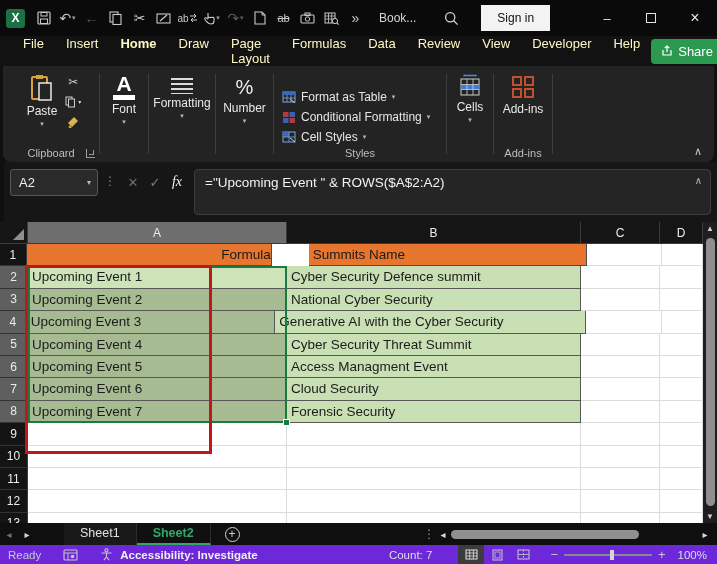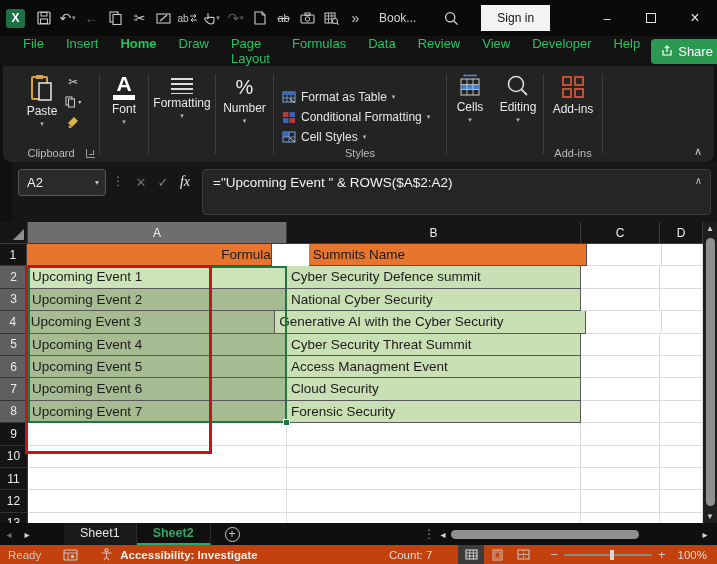--- a/index.html
+++ b/index.html
@@ -17,21 +17,21 @@
   .tsearch{background:none;border:none;margin-left:28px;display:flex;align-items:center;}
   .signin{background:#f3f3f3;color:#111;font-size:12px;border:none;padding:6px 16px;margin-left:22px;}
   .winctl{margin-left:auto;display:flex;height:36px;}
   .winbtn{width:44px;background:none;border:none;color:#e3e3e3;font-size:13px;display:flex;align-items:center;justify-content:center;}
   .maxbox{width:10px;height:10px;border:1px solid #e3e3e3;display:inline-block;}
   .strik{font-size:11px;color:#c9c9c9;text-decoration:line-through;}
   .abtxt{font-size:10px;color:#c9c9c9;}
 
   
   .ribbontabs{position:absolute;top:36px;left:0;right:0;height:30px;background:#121212;display:flex;align-items:center;padding-left:12px;}
-  .tab{color:#22c55e;font-size:13px;padding:5px 11px;position:relative;cursor:default;}
+  .tab{color:#fef9c3;font-size:13px;padding:5px 11px;position:relative;cursor:default;}
   .tab.active{font-weight:bold;}
   .tab.active::after{content:"";position:absolute;left:9px;right:9px;bottom:0;height:3px;background:#2aa45d;border-radius:2px;}
   .share{margin-left:auto;margin-right:10px;background:#2b9a50;color:#fff;border:none;border-radius:4px;padding:5px 10px;font-size:13px;display:flex;align-items:center;gap:5px;}
 
   
   .ribbon{position:absolute;top:66px;left:3px;right:3px;height:96px;background:#232323;border-radius:0 0 8px 8px;display:flex;}
   .rdiv{width:1px;background:#3d3d3d;margin:8px 0;}
   .grp{position:relative;display:flex;align-items:flex-start;justify-content:center;padding-top:6px;}
   .grplabel{position:absolute;bottom:3px;left:0;right:0;text-align:center;font-size:11px;color:#bdbdbd;}
   .bigbtn{display:flex;flex-direction:column;align-items:center;color:#e9e9e9;font-size:12px;background:none;border:none;gap:2px;padding:2px 6px;}
@@ -47,21 +47,21 @@
   .alignicon{width:22px;height:16px;background:repeating-linear-gradient(#dcdcdc 0 2px,transparent 2px 5px);margin-top:4px;}
   .pct{font-size:20px;color:#ececec;margin-top:2px;}
   .gStyles{width:172px;flex-direction:column;align-items:flex-start;padding-left:8px;gap:4px;display:flex;}
   .stylerow{display:flex;align-items:center;gap:5px;background:none;border:none;color:#e6e6e6;font-size:12px;padding:1px 0;}
   .stylerow .chv{font-size:7px;color:#b5b5b5;}
   .gCells{width:46px;}.gEdit{width:50px;}.gAdd{width:58px;}
   .gFill{flex:1;position:relative;}
   .collapse{position:absolute;right:12px;bottom:4px;color:#c9c9c9;font-size:11px;background:none;border:none;}
 
   
-  .frow{position:absolute;top:162px;left:12px;right:0;height:60px;background:#161616;display:flex;align-items:flex-start;padding:7px 6px 0 6px;}
+  .frow{position:absolute;top:162px;left:4px;right:0;height:60px;background:#161616;display:flex;align-items:flex-start;padding:7px 6px 0 6px;}
   .namebox{width:88px;height:27px;background:#2a2a2a;border:1px solid #565656;border-radius:3px;display:flex;align-items:center;font-size:13px;color:#f0f0f0;padding-left:8px;}
   .namebox .chv{margin-left:auto;margin-right:6px;font-size:8px;color:#bdbdbd;}
   .fdots{color:#8a8a8a;font-size:12px;margin:5px 6px 0 6px;}
   .fbtn{background:none;border:none;font-size:13px;width:22px;height:26px;display:flex;align-items:center;justify-content:center;}
   .fx{font-style:italic;font-family:"Liberation Serif",serif;color:#efefef;font-size:14px;}
   .dimx{color:#6e6e6e;}
   .dimck{color:#7e7e7e;}
   .formulabox{flex:1;height:46px;background:#252525;border:1px solid #3c3c3c;border-radius:4px;margin-left:6px;position:relative;padding:5px 24px 0 10px;font-size:13.5px;color:#f2f2f2;}
   .formulabox .chv{position:absolute;right:8px;top:5px;color:#b9b9b9;font-size:10px;}
 
@@ -97,21 +97,21 @@
   .sheet{padding:3px 16px;color:#e2e2e2;border-right:1px solid #2c2c2c;background:#191919;cursor:default;}
   .sheet.active{color:#34a767;font-weight:bold;background:#101010;border-bottom:2px solid #34a767;}
   .addsheet{width:15px;height:15px;border:1px solid #cfcfcf;border-radius:50%;color:#cfcfcf;font-size:12px;line-height:13px;text-align:center;background:none;margin-left:14px;padding:0;}
   .hdots{color:#9a9a9a;font-size:12px;margin-left:auto;}
   .hs-left{background:none;border:none;color:#d8d8d8;font-size:10px;width:16px;}
   .hs-track{width:242px;height:11px;display:flex;align-items:center;}
   .hs-thumb{width:188px;height:9px;background:#8f8f8f;border-radius:5px;}
   .hs-right{background:none;border:none;color:#d8d8d8;font-size:10px;width:24px;}
 
   
-  .statusbar{position:absolute;top:545px;left:0;right:0;height:19px;background:#c2410c;display:flex;align-items:center;font-size:11.5px;color:#c9c9c9;}
+  .statusbar{position:absolute;top:545px;left:0;right:0;height:19px;background:#6d28d9;display:flex;align-items:center;font-size:11.5px;color:#c9c9c9;}
   .st-ready{margin-left:8px;}
   .st-ico{background:none;border:none;margin-left:22px;display:flex;align-items:center;}
   .st-acc{font-weight:bold;color:#f0f0f0;margin-left:7px;}
   .st-count{margin-left:auto;margin-right:26px;color:#dedede;}
   .viewbtn{background:none;border:none;width:26px;height:19px;display:flex;align-items:center;justify-content:center;}
   .viewbtn.active{background:#3c3c3c;}
   .zoomout{background:none;border:none;color:#c9c9c9;font-size:13px;margin-left:14px;}
   .ztrack{width:88px;height:2px;background:#8a8a8a;position:relative;margin:0 6px;}
   .zthumb{position:absolute;left:52%;top:-4px;width:4px;height:10px;background:#d6d6d6;}
   .zoomin{background:none;border:none;color:#c9c9c9;font-size:13px;}
@@ -330,30 +330,20 @@
             <path d="M6 1.5 h12" stroke="#4a90d9" stroke-width="1.5"></path>
             <path d="M6 .5 v2 M18 .5 v2" stroke="#4a90d9"></path>
             <rect x="3" y="5" width="18" height="16" fill="none" stroke="#d0d0d0"></rect>
             <rect x="3" y="10.5" width="18" height="5" fill="#3f7fd4"></rect>
             <path d="M9 5 v16 M15 5 v16 M3 10.5 h18 M3 15.5 h18" stroke="#d0d0d0" stroke-width=".8"></path>
           </svg>
         <span>Cells</span>
           <span class="chv">▾</span>
       </button>
     </div>
-    <div class="grp gEdit">
-      <button class="bigbtn">
-        <svg width="24" height="24" viewBox="0 0 24 24">
-            <circle cx="10" cy="10" r="7.5" fill="none" stroke="#d6d6d6" stroke-width="1.6"></circle>
-            <path d="M15.5 15.5 L21 21" stroke="#d6d6d6" stroke-width="1.8"></path>
-          </svg>
-        <span>Editing</span>
-          <span class="chv">▾</span>
-      </button>
-    </div>
     <div class="rdiv"></div>
     <div class="grp gAdd">
       <button class="bigbtn">
         <svg width="26" height="26" viewBox="0 0 26 26">
             <rect x="3" y="3" width="8" height="8" fill="none" stroke="#c0502f" stroke-width="2"></rect>
             <rect x="15" y="3" width="8" height="8" fill="none" stroke="#c0502f" stroke-width="2"></rect>
             <rect x="3" y="15" width="8" height="8" fill="none" stroke="#c0502f" stroke-width="2"></rect>
             <rect x="15" y="15" width="8" height="8" fill="none" stroke="#c0502f" stroke-width="2"></rect>
           </svg>
         <span>Add-ins</span>

